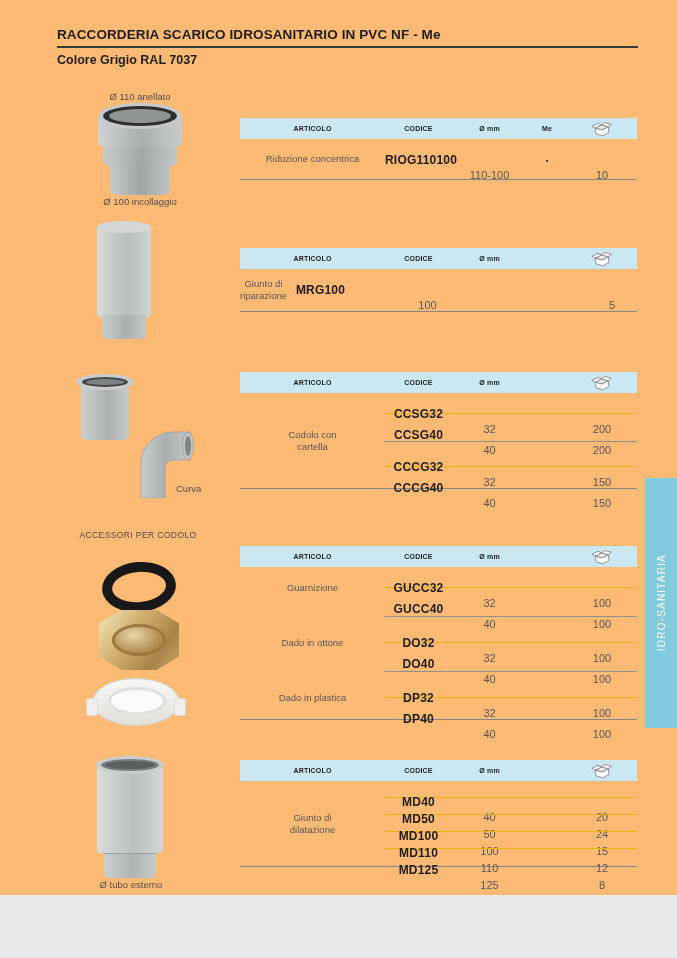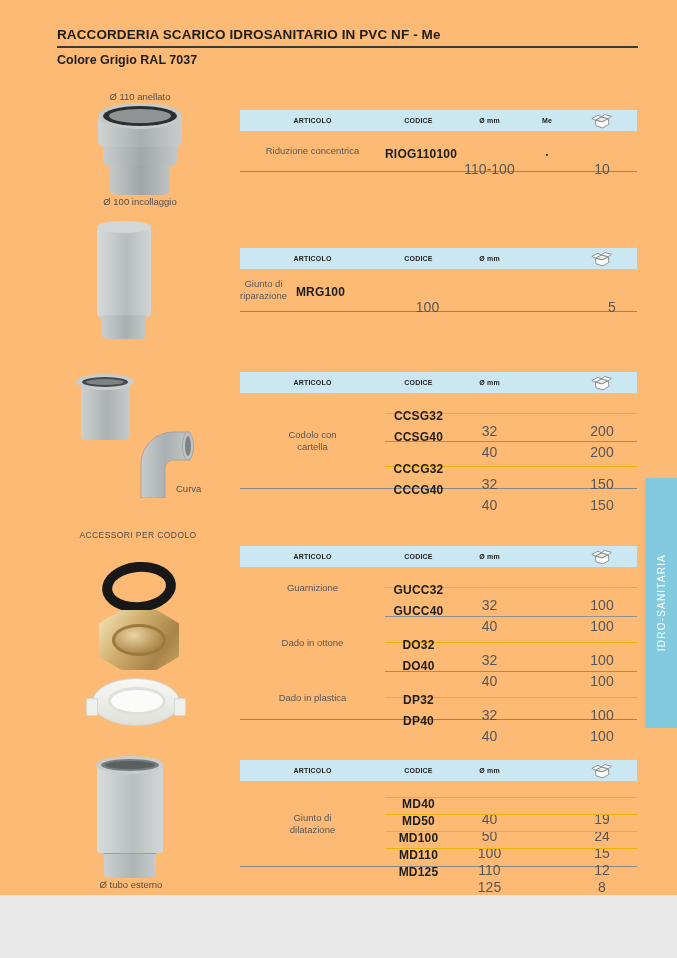--- a/index.html
+++ b/index.html
@@ -25,21 +25,21 @@
   .tbody { display:flex; flex-direction:column; }
   .tbody.span-mode { flex-direction:row; }
   .group { display:flex; }
   .article-col { width:145px; display:flex; flex-direction:column; justify-content:center; align-items:center; text-align:center; color:#55565a; font-size:9.5px; line-height:12px; }
   .rows-area { width:252px; display:flex; flex-direction:column; }
   .blk { display:flex; flex-direction:column; }
   .trow { display:grid; grid-template-columns:67px 75px 40px 70px; align-items:center; }
   .trow.divided { border-bottom:1px solid #eab308; }
   .cell { text-align:center; }
   .code-cell { font-weight:bold; font-size:12px; color:#1d1d1b; letter-spacing:.2px; }
-  .dia-cell, .pack-cell { font-size:14px; color:#55565a;margin-top:30px; }
+  .dia-cell, .pack-cell { font-size:11px; color:#55565a;margin-top:30px; }
   .me-cell { font-size:7px; color:#141414; }
   .ggap { position:relative; }
   .ggap.indent { margin-left:145px; width:252px; }
   .gap-line { position:absolute; left:0; right:0; top:50%; height:1px; background:#8f8f8f; }
   .tbl-0 .trow { height:40px; } .tbl-1 .trow { height:42px;gap:36px; }
   .tbl-2 .trow { height:21px; } .tbl-3 .trow { height:21px; } .tbl-4 .trow { height:17px; }
   .tbl-2 .ggap { height:11px; } .tbl-3 .ggap { height:13px; }
 
   
   .art { position:absolute; }
@@ -144,21 +144,21 @@
 
   <div class="art" style="left:96px;top:756px;width:68px;height:122px">
     <i class="ex-body"></i>
       <i class="ex-rim"></i>
     <i class="ex-open"></i>
       <i class="ex-disc"></i>
     <i class="ex-neck"></i>
   </div>
   <div class="plabel" style="left:66px;top:879px;width:130px">Ø tubo esterno</div>
 
-  <div class="table tbl-0" style="top:110px">
+  <div class="table tbl-0" style="top:118px">
       <div class="thead" style="background: rgb(203, 232, 242);">
         <div class="th">ARTICOLO</div>
         <div class="th">CODICE</div>
         <div class="th">Ø mm</div>
         <div class="th">Me</div>
         <div class="th th-pack">
   <svg width="22" height="18" viewBox="0 0 26 22" style="transform:rotate(-6deg)">
     <g fill="#ffffff" stroke="#8a8a8a" stroke-width="1.1" stroke-linejoin="round">
       <path d="M5 9 L13 12 L21 9 L21 16 L13 19.5 L5 16 Z"></path>
       <path d="M5 9 L13 6 L21 9 L13 12 Z" fill="#e9e9e9"></path>
@@ -379,21 +379,21 @@
         <div class="article-col">
           <div class="art-line">Giunto di</div>
           <div class="art-line">dilatazione</div>
         </div>
         <div class="rows-area">
           <div class="blk">
             <div class="trow divided">
               <div class="cell code-cell">MD40</div>
               <div class="cell dia-cell">40</div>
               <div class="cell me-cell"></div>
-              <div class="cell pack-cell">19</div>
+              <div class="cell pack-cell">20</div>
             </div>
             <div class="trow divided">
               <div class="cell code-cell">MD50</div>
               <div class="cell dia-cell">50</div>
               <div class="cell me-cell"></div>
               <div class="cell pack-cell">24</div>
             </div>
             <div class="trow divided">
               <div class="cell code-cell">MD100</div>
               <div class="cell dia-cell">100</div>

